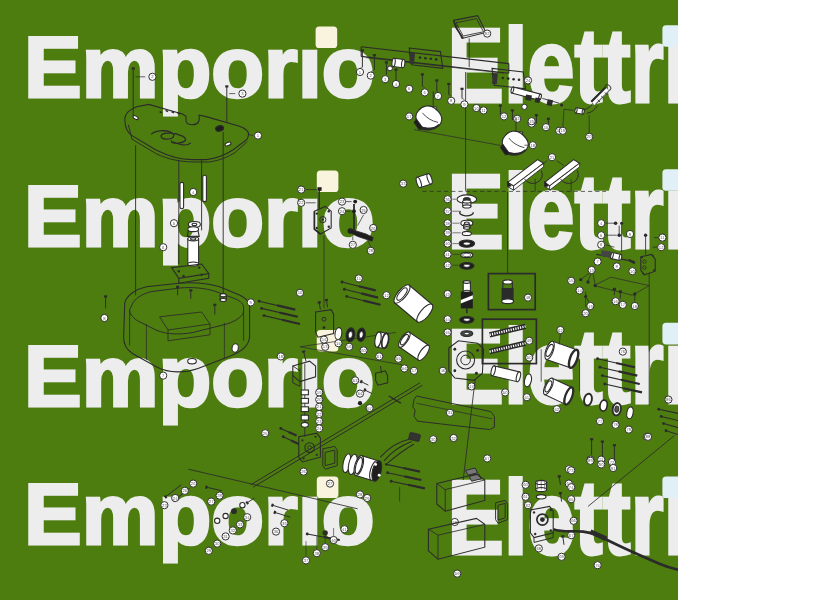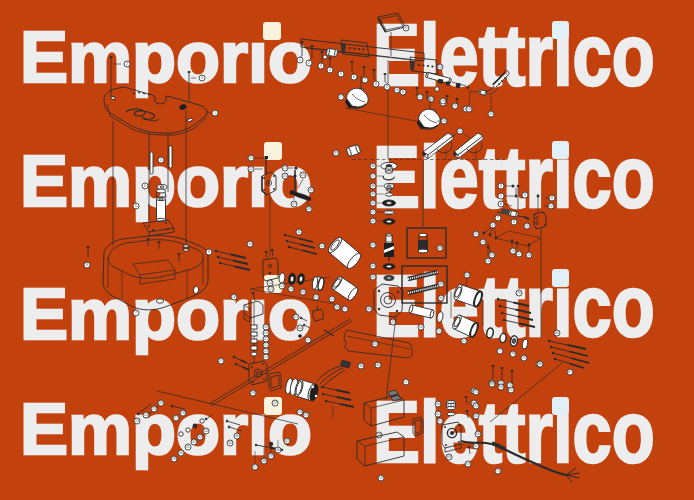--- a/index.html
+++ b/index.html
@@ -1,16 +1,16 @@
 <!DOCTYPE html>
 <html><head>
 <meta charset="utf-8">
 <style>
 html,body{margin:0;padding:0;background:#fff;}
-#page{position:relative;width:694px;height:500px;overflow:hidden;background:#c2410c;font-family:"Liberation Sans",sans-serif;text-decoration:underline;}
+#page{position:relative;width:565px;height:500px;overflow:hidden;background:#4d7c0f;font-family:"Liberation Sans",sans-serif;text-decoration:underline;}
 .wm{position:absolute;color:#ededed;font-weight:bold;line-height:1;white-space:nowrap;-webkit-text-stroke:2.5px #ededed;}
 .wm1{font-size:72px;left:20px;letter-spacing:0px;}
 .wm2{font-size:88px;left:373px;transform:scaleX(0.80);transform-origin:left top;letter-spacing:0px;}
 .dot{position:absolute;border-radius:3px;}
 .dy{width:18px;height:18px;background:#faf3dd;}
 .db{width:17px;height:18px;background:#e1eff7;}
 svg{position:absolute;left:0;top:0;}
 </style>
 </head>
 <body>

